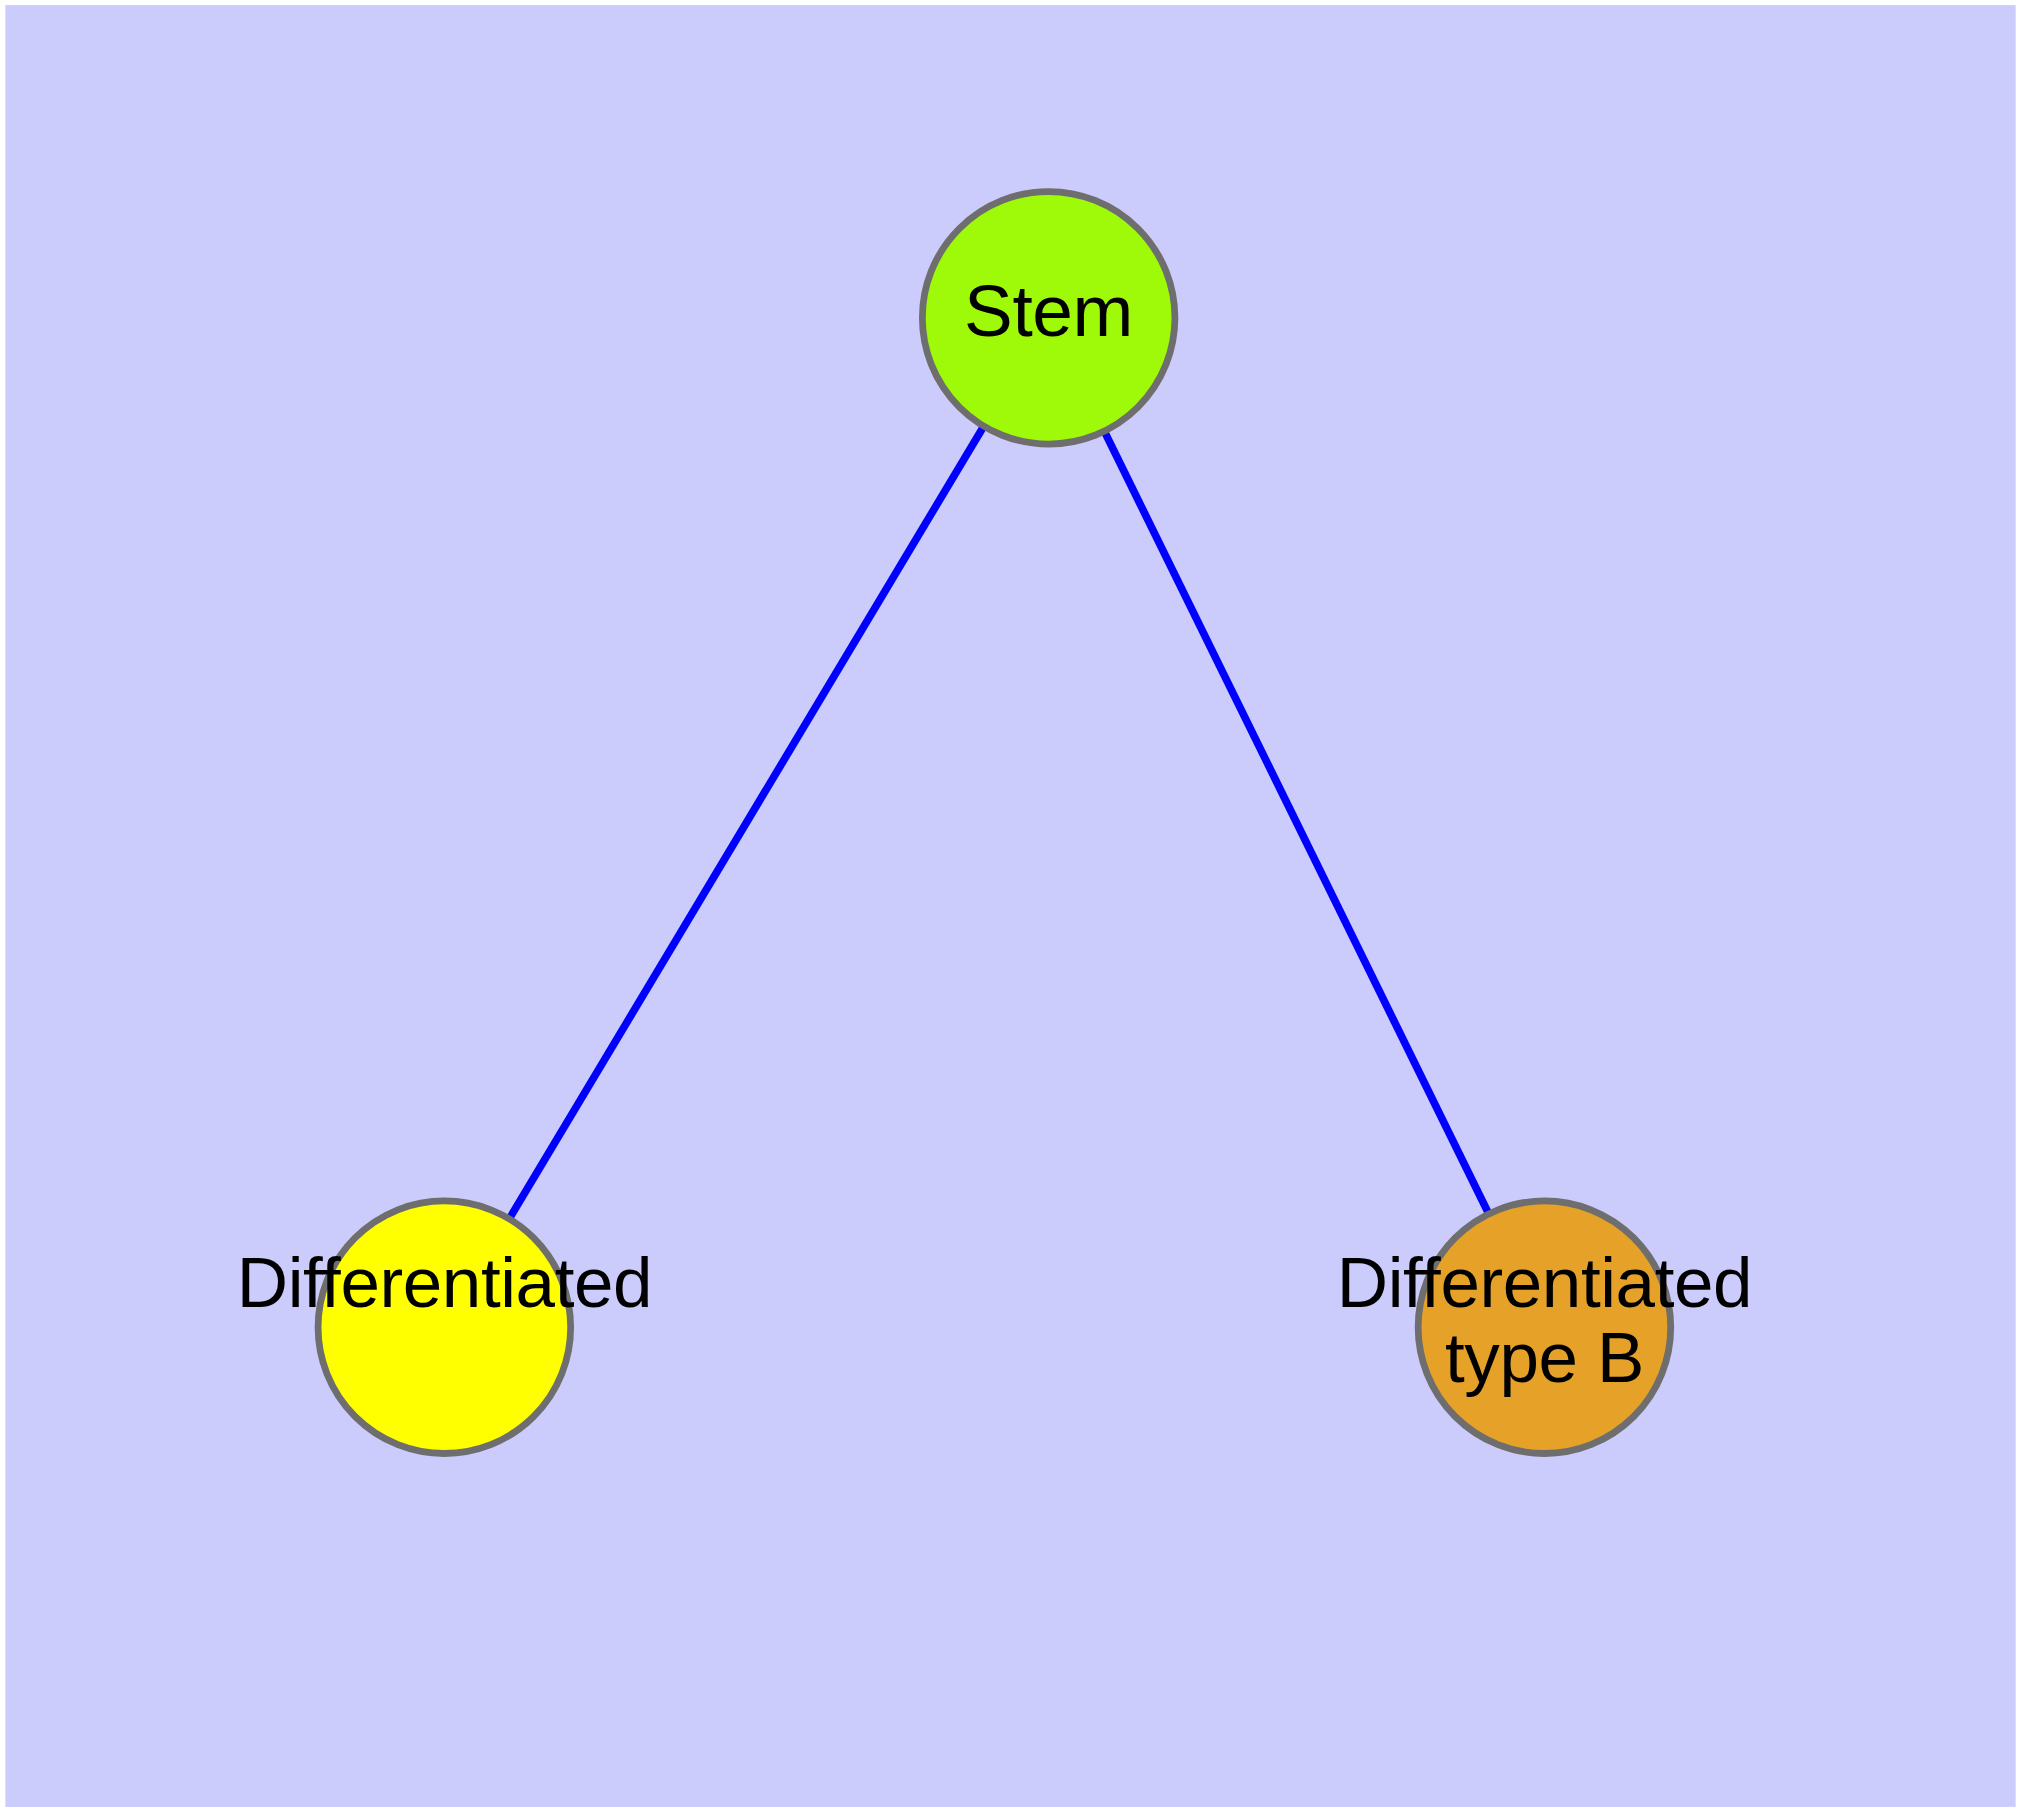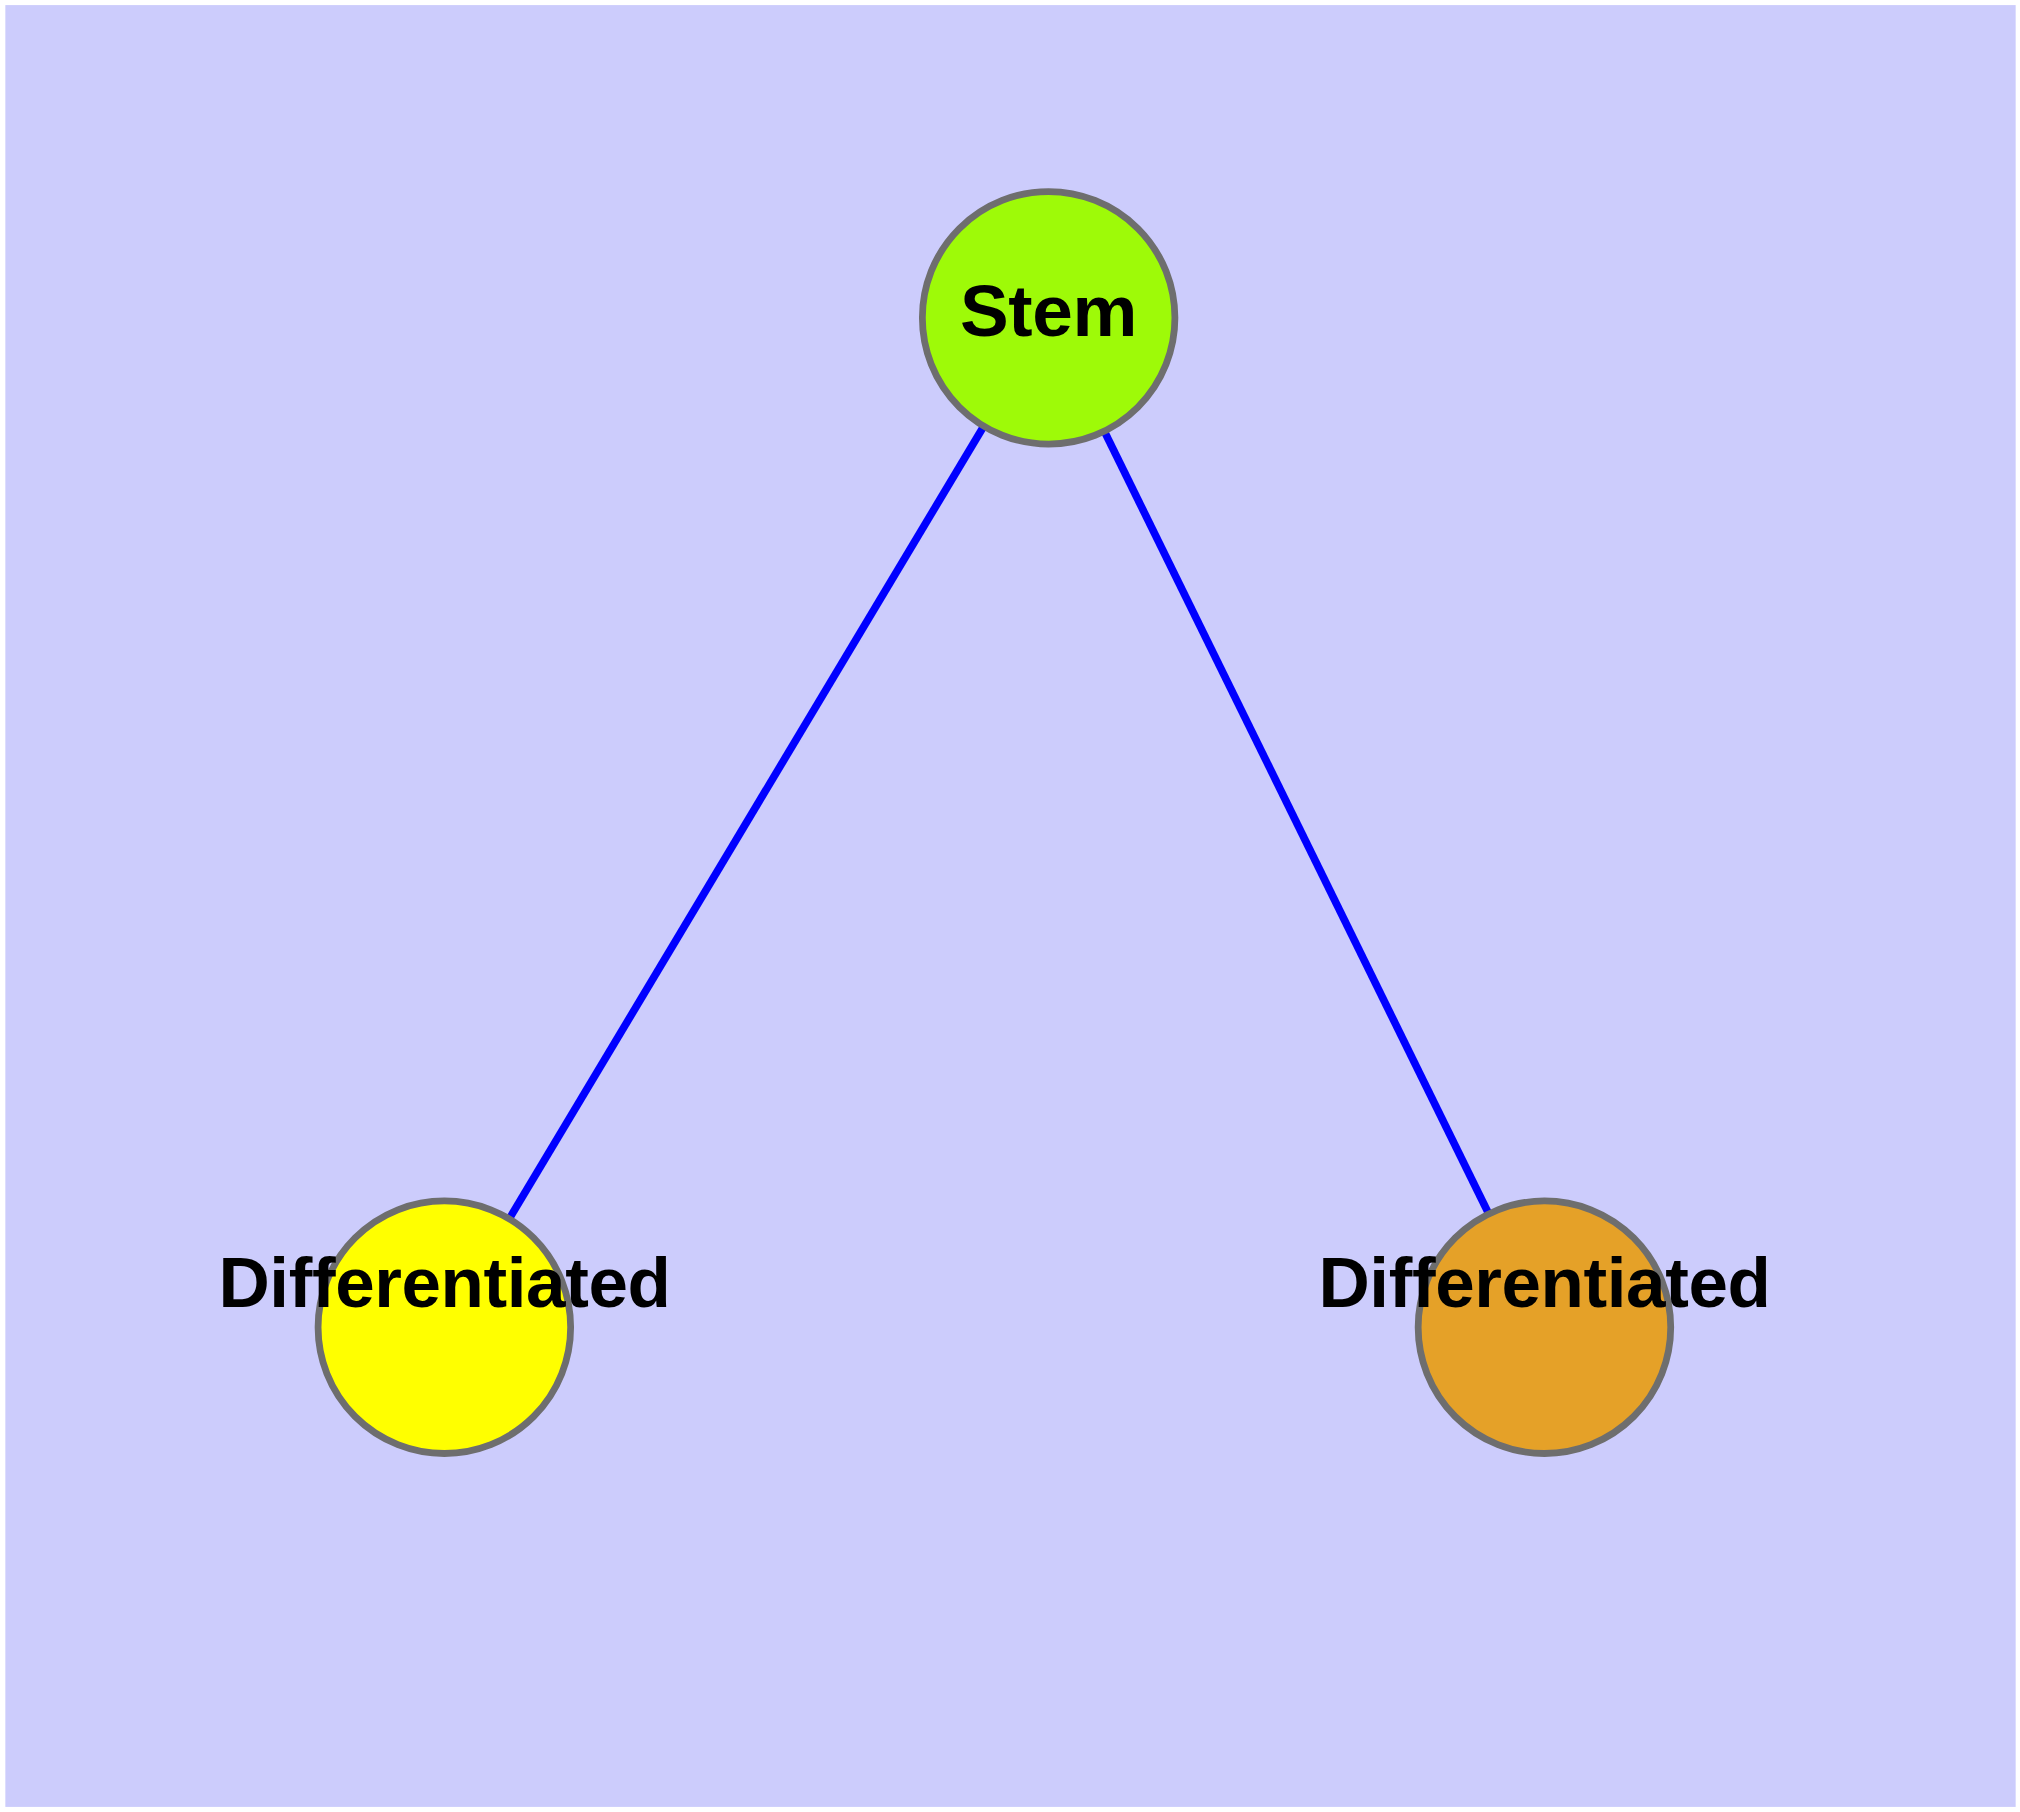--- a/index.html
+++ b/index.html
@@ -26,21 +26,21 @@
     top: 0;
     width: 2021px;
     height: 1812px;
     display: block;
   }
   .node-label {
     position: absolute;
     text-align: center;
     color: #000000;
     font-family: "Liberation Sans", sans-serif;
-    font-weight: bold;
+    font-weight: normal;
     line-height: 1.06;
     white-space: pre-line;
     pointer-events: none;
     letter-spacing: -0.4px;
   }
   #label-stem {
     left: 794px;
     top: 259px;
     width: 509px;
     font-size: 73px;
@@ -76,16 +76,16 @@
       <circle id="node-stem" cx="1237" cy="375" r="149" fill="#9efa08" stroke="#6e6e6e" stroke-width="8"></circle>
       <circle id="node-diff-a" cx="524" cy="1566" r="149" fill="#ffff00" stroke="#6e6e6e" stroke-width="8"></circle>
       <circle id="node-diff-b" cx="1822" cy="1566" r="149" fill="#e5a128" stroke="#6e6e6e" stroke-width="8"></circle>
     </g>
   </svg>
 
   <div class="node-label" id="label-stem" style="left: 794px; top: 272px; color: rgb(0, 0, 0);">Stem</div>
 
   <div class="node-label" id="label-diff-a" style="left: 190px; top: 1245px; color: rgb(0, 0, 0);"><span>Differentiated</span><br></div>
 
-  <div class="node-label" id="label-diff-b" style="left: 1290px; top: 1245px; color: rgb(0, 0, 0);"><span>Differentiated</span><br></div>
+  <div class="node-label" id="label-diff-b" style="left: 1290px; top: 1245px; color: rgb(0, 0, 0);"><span>Differentiated</span><br><span>type B</span></div>
 
 </div>
 
 
 </body></html>

